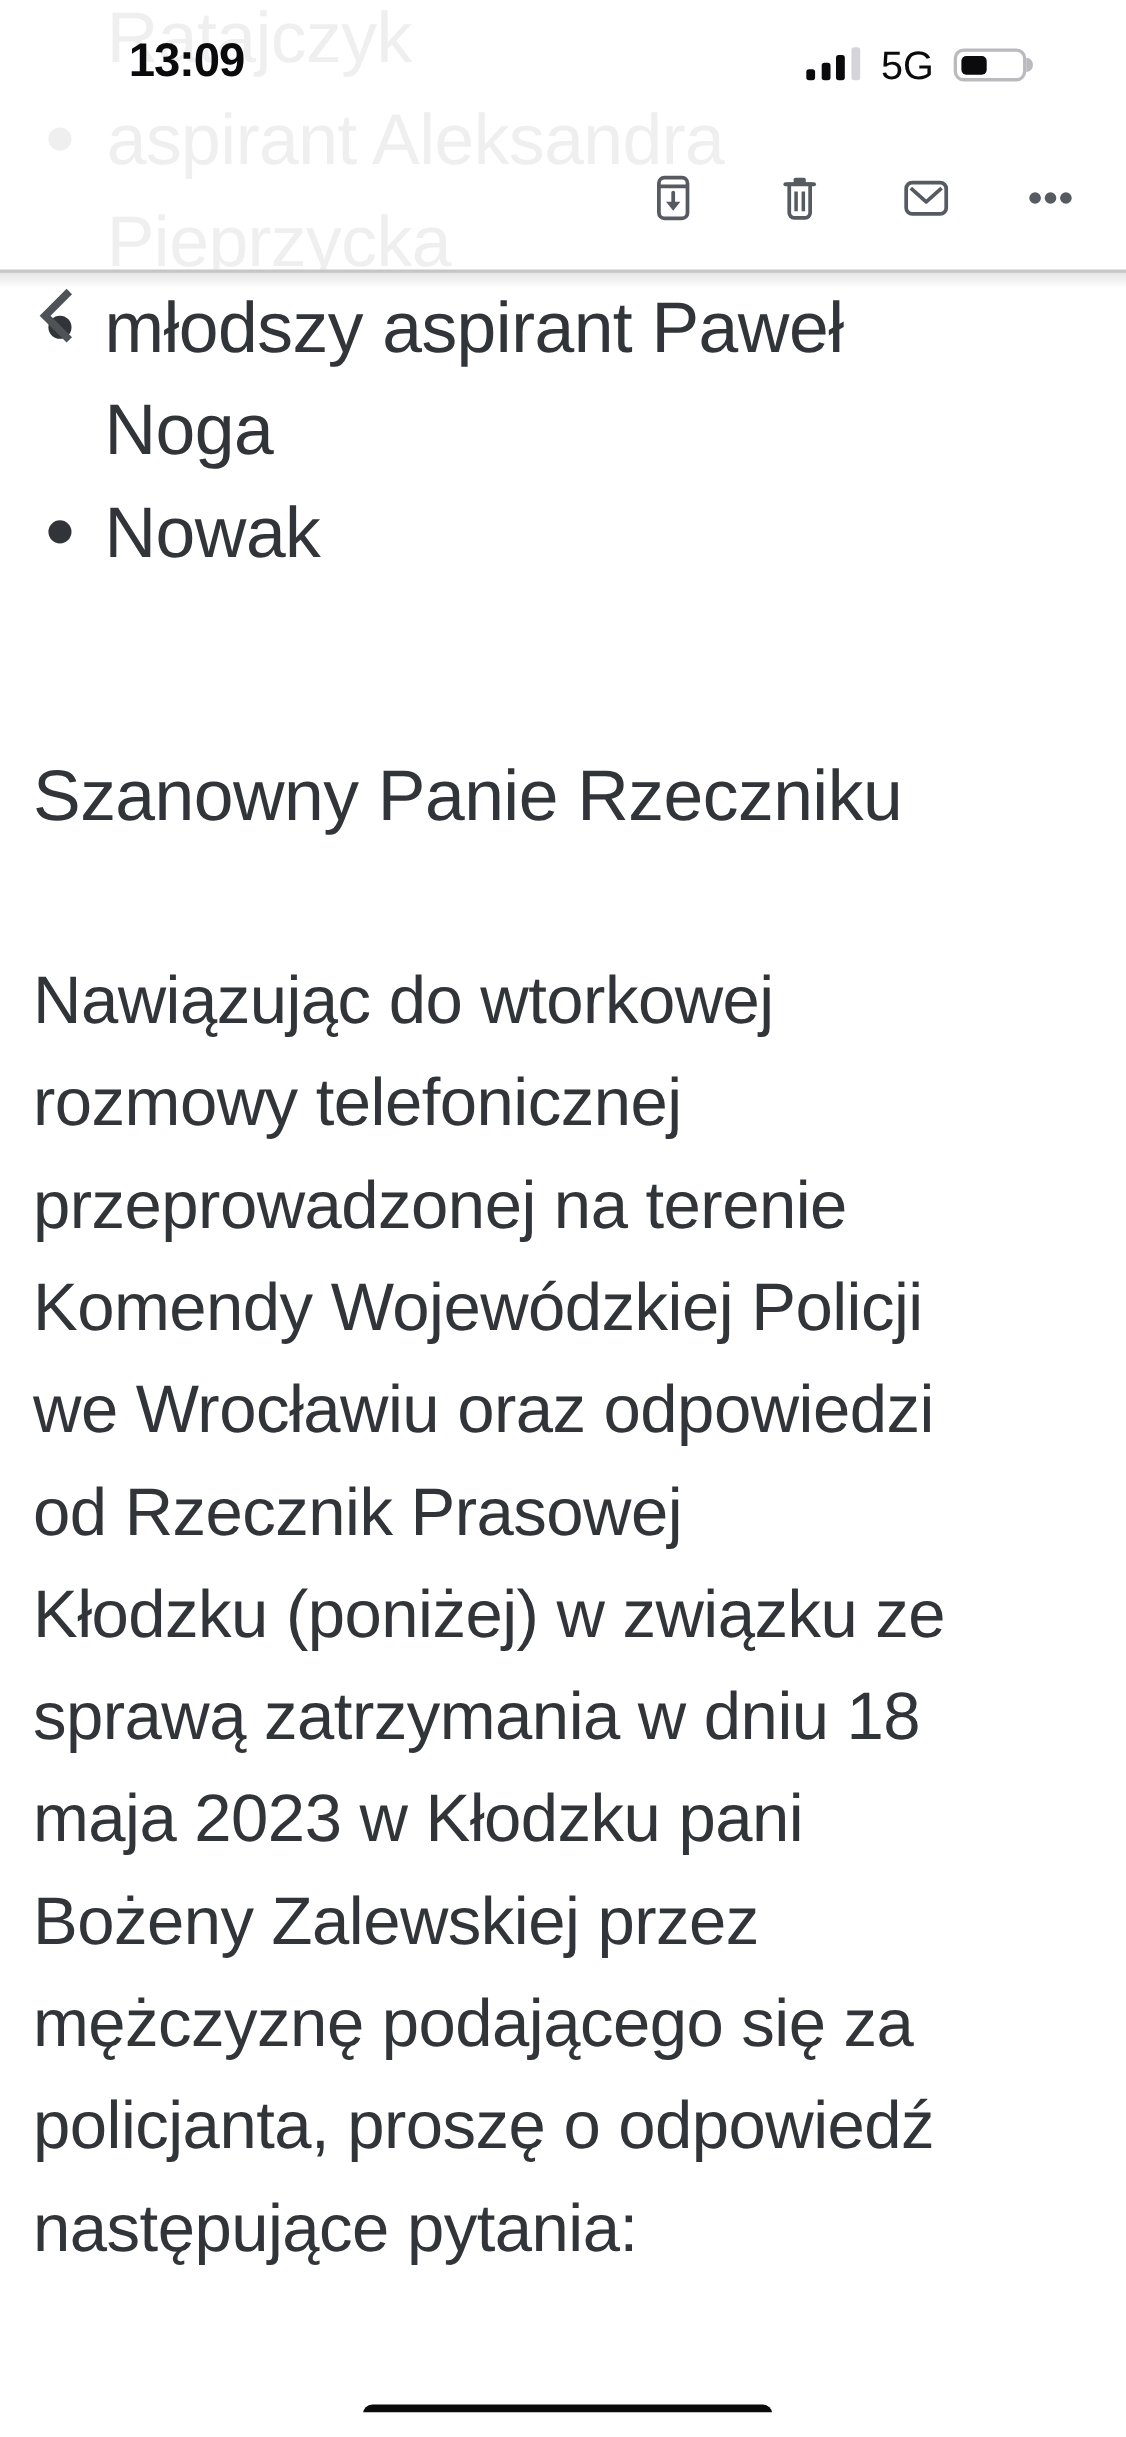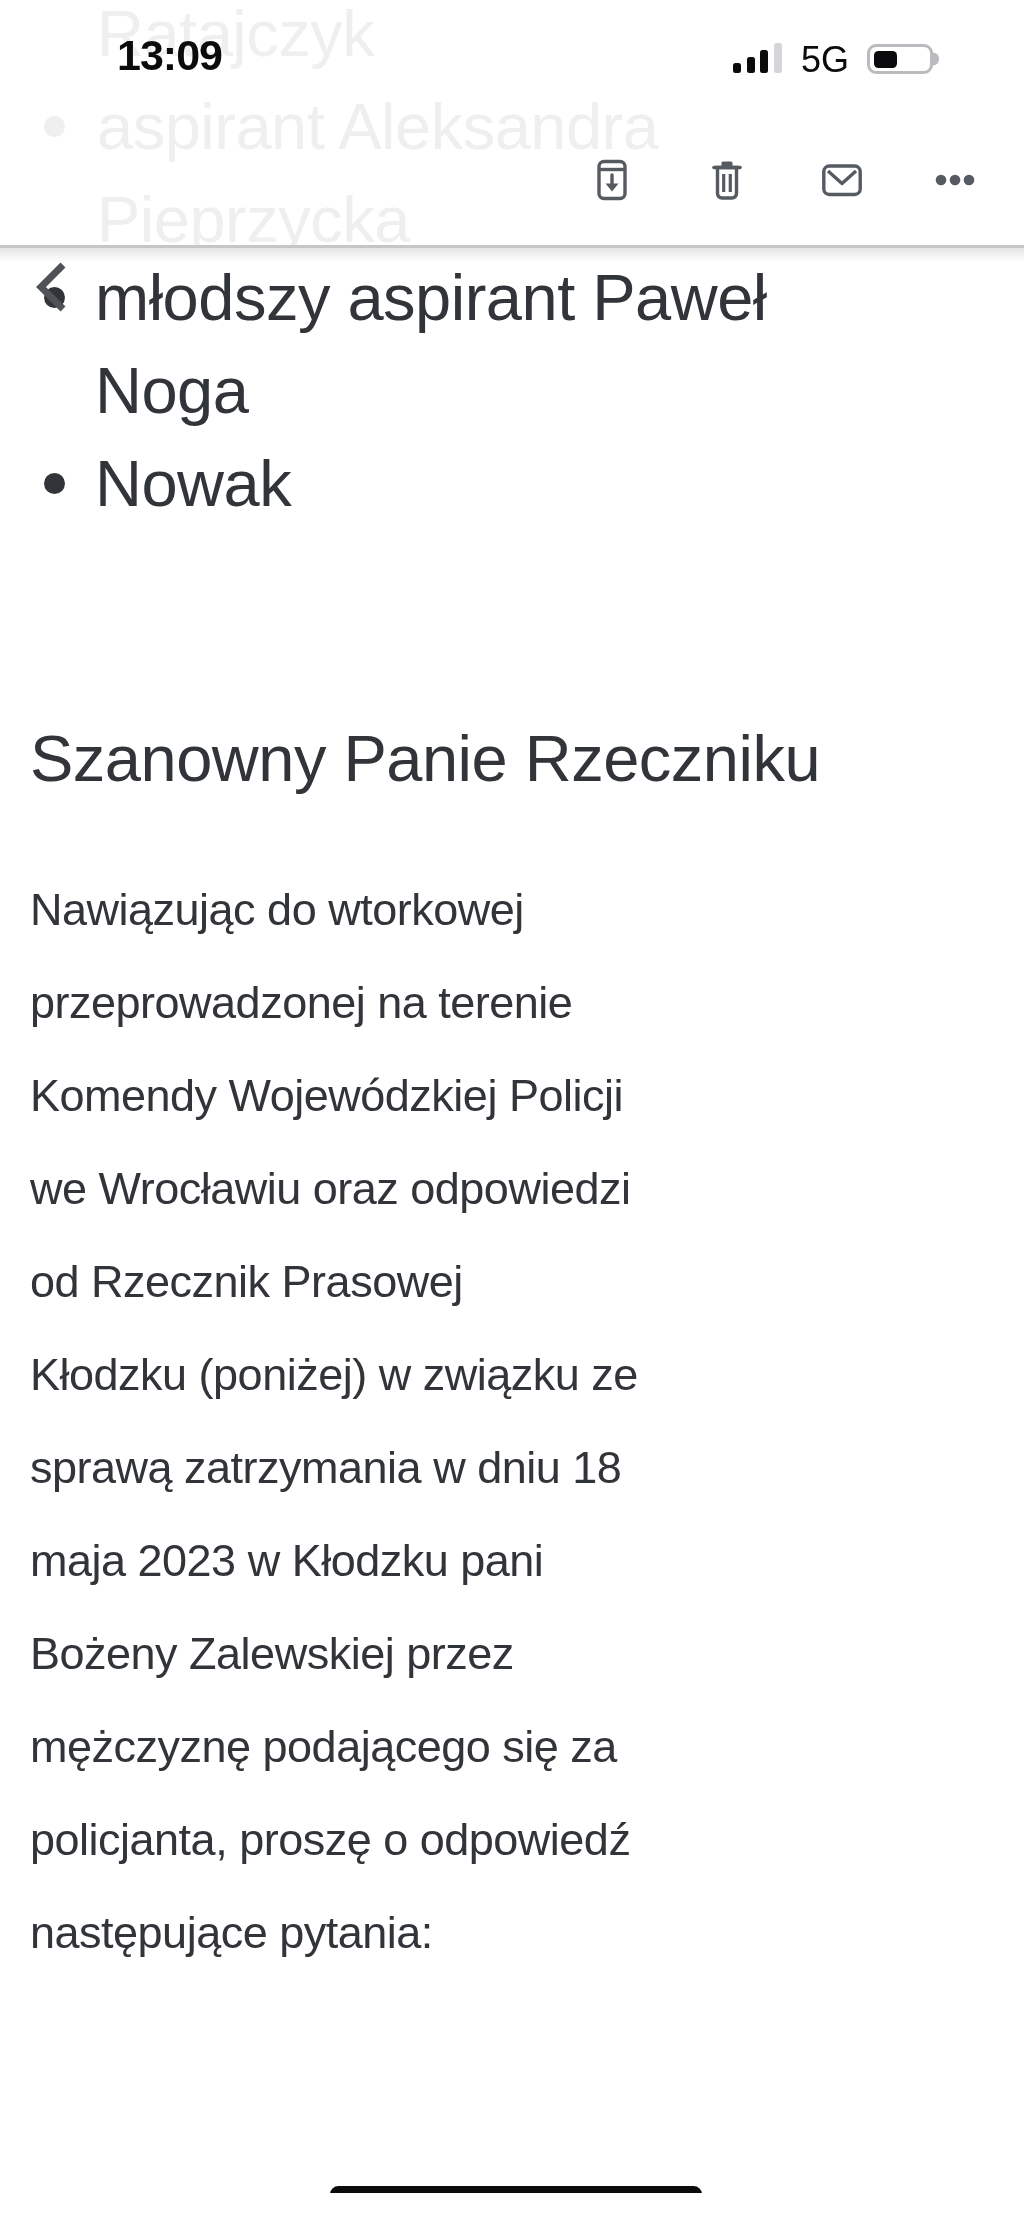--- a/index.html
+++ b/index.html
@@ -62,26 +62,26 @@
     position: absolute; left: 0; top: 251px; width: 1024px;
     margin: 0; padding: 0; list-style: none;
     font-size: 65px; line-height: 93px; letter-spacing: -0.5px;
   }
   .officer-list li { position: relative; padding-left: 95px; }
   .officer-list li::before {
     content: ""; position: absolute; left: 44px; top: 36px;
     width: 21px; height: 21px; border-radius: 50%; background: var(--text, #313438);
   }
   .greeting {
-    position: absolute; left: 30px; top: 712px;
+    position: absolute; left: 30px; top: 676px;
     font-size: 65px; line-height: 93px; letter-spacing: -0.5px; white-space: nowrap;
   }
   .paragraph {
     position: absolute; left: 30px; top: 863px; width: 994px;
-    font-size: 45px; line-height: 93px; letter-spacing: -0.5px;
+    font-size: 61px; line-height: 93px; letter-spacing: -0.5px;
   }
 
   
   .home-indicator {
     position: absolute; left: 330px; top: 2186px; width: 372px; height: 17px;
     border-radius: 9px; background: var(--home, #0b0b0b); z-index: 5;
   }
 </style>
 </head>
 <body>
@@ -174,20 +174,21 @@
           <div class="tline">młodszy aspirant Paweł</div>
           <div class="tline">Noga</div>
         </li>
         <li>
           <div class="tline">Nowak</div>
         </li>
       </ul>
     <div class="greeting">Szanowny Panie Rzeczniku</div>
     <div class="paragraph">
         <div class="tline">Nawiązując do wtorkowej</div>
+        <div class="tline">rozmowy telefonicznej</div>
         <div class="tline">przeprowadzonej na terenie</div>
         <div class="tline">Komendy Wojewódzkiej Policji</div>
         <div class="tline">we Wrocławiu oraz odpowiedzi</div>
         <div class="tline">od Rzecznik Prasowej</div>
         <div class="tline">Kłodzku (poniżej) w związku ze</div>
         <div class="tline">sprawą zatrzymania w dniu 18</div>
         <div class="tline">maja 2023 w Kłodzku pani</div>
         <div class="tline">Bożeny Zalewskiej przez</div>
         <div class="tline">mężczyznę podającego się za</div>
         <div class="tline">policjanta, proszę o odpowiedź</div>

